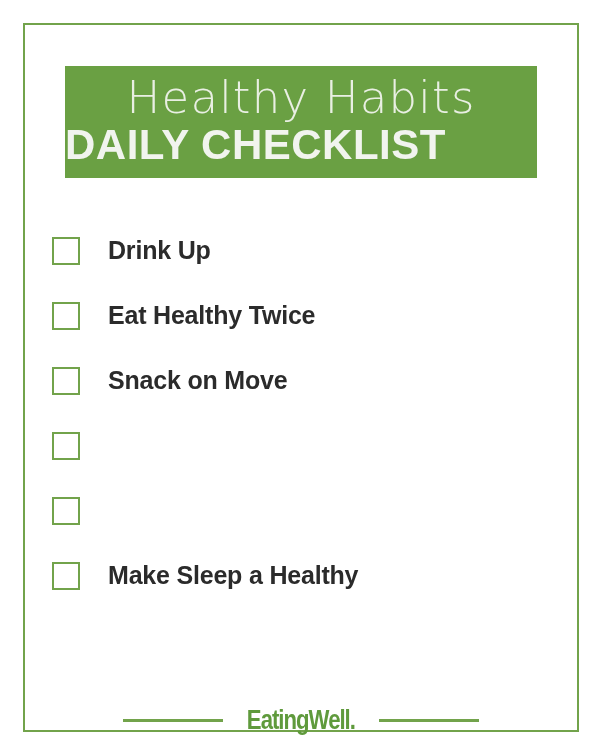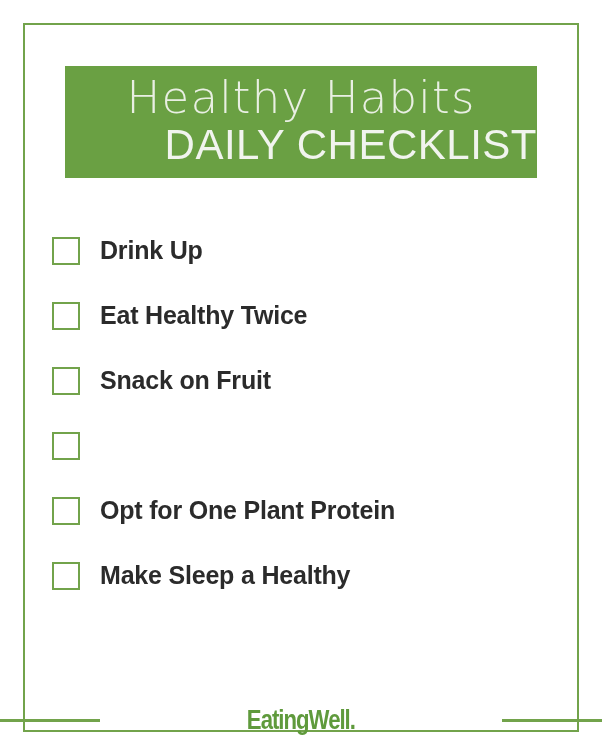--- a/index.html
+++ b/index.html
@@ -58,24 +58,24 @@
     letter-spacing: 1.2px;
     line-height: 52px;
     white-space: nowrap;
   }
 
   .banner-subtitle {
     position: absolute;
     left: 0;
     top: 54px;
     width: 472px;
-    text-align: right;
+    text-align: left;
     color: #f1f4ee;
     font-family: "Liberation Sans", sans-serif;
-    font-weight: normal;
+    font-weight: bold;
     font-size: 42px;
     letter-spacing: 0.5px;
     line-height: 50px;
     white-space: nowrap;
   }
 
   
   .checklist {
     position: absolute;
     left: 52px;
@@ -93,40 +93,40 @@
   .checkbox {
     width: 28px;
     height: 28px;
     min-width: 28px;
     border: 2px solid #72a34b;
     background: #ffffff;
     box-sizing: border-box;
   }
 
   .check-label {
-    margin-left: 20px;
+    margin-left: 28px;
     color: #2b2b2b;
     font-family: "Liberation Sans", sans-serif;
     font-weight: bold;
     font-size: 25px;
     letter-spacing: -0.2px;
     white-space: nowrap;
     text-align: right;
   }
 
   
   .footer {
     position: absolute;
     left: 0;
     top: 698px;
     width: 602px;
     height: 44px;
     display: flex;
     align-items: center;
-    justify-content: space-between;
+    justify-content: center;
   }
 
   .rule {
     width: 100px;
     height: 3px;
     background: #72a34b;
   }
 
   .brand {
     margin: 0 12px;
@@ -161,30 +161,29 @@
     </div>
 
 
     <div class="check-row">
       <span class="checkbox"></span>
       <span class="check-label">Eat Healthy Twice</span>
     </div>
 
     <div class="check-row">
       <span class="checkbox"></span>
-      <span class="check-label">Snack on Fruit</span>
+      <span class="check-label">Snack on Move</span>
     </div>
 
     <div class="check-row">
       <span class="checkbox"></span>
     </div>
 
     <div class="check-row">
       <span class="checkbox"></span>
-      <span class="check-label">Opt for One Plant Protein</span>
     </div>
 
     <div class="check-row">
       <span class="checkbox"></span>
       <span class="check-label">Make Sleep a Healthy</span>
     </div>
 
   </div>
 
   <div class="footer">

